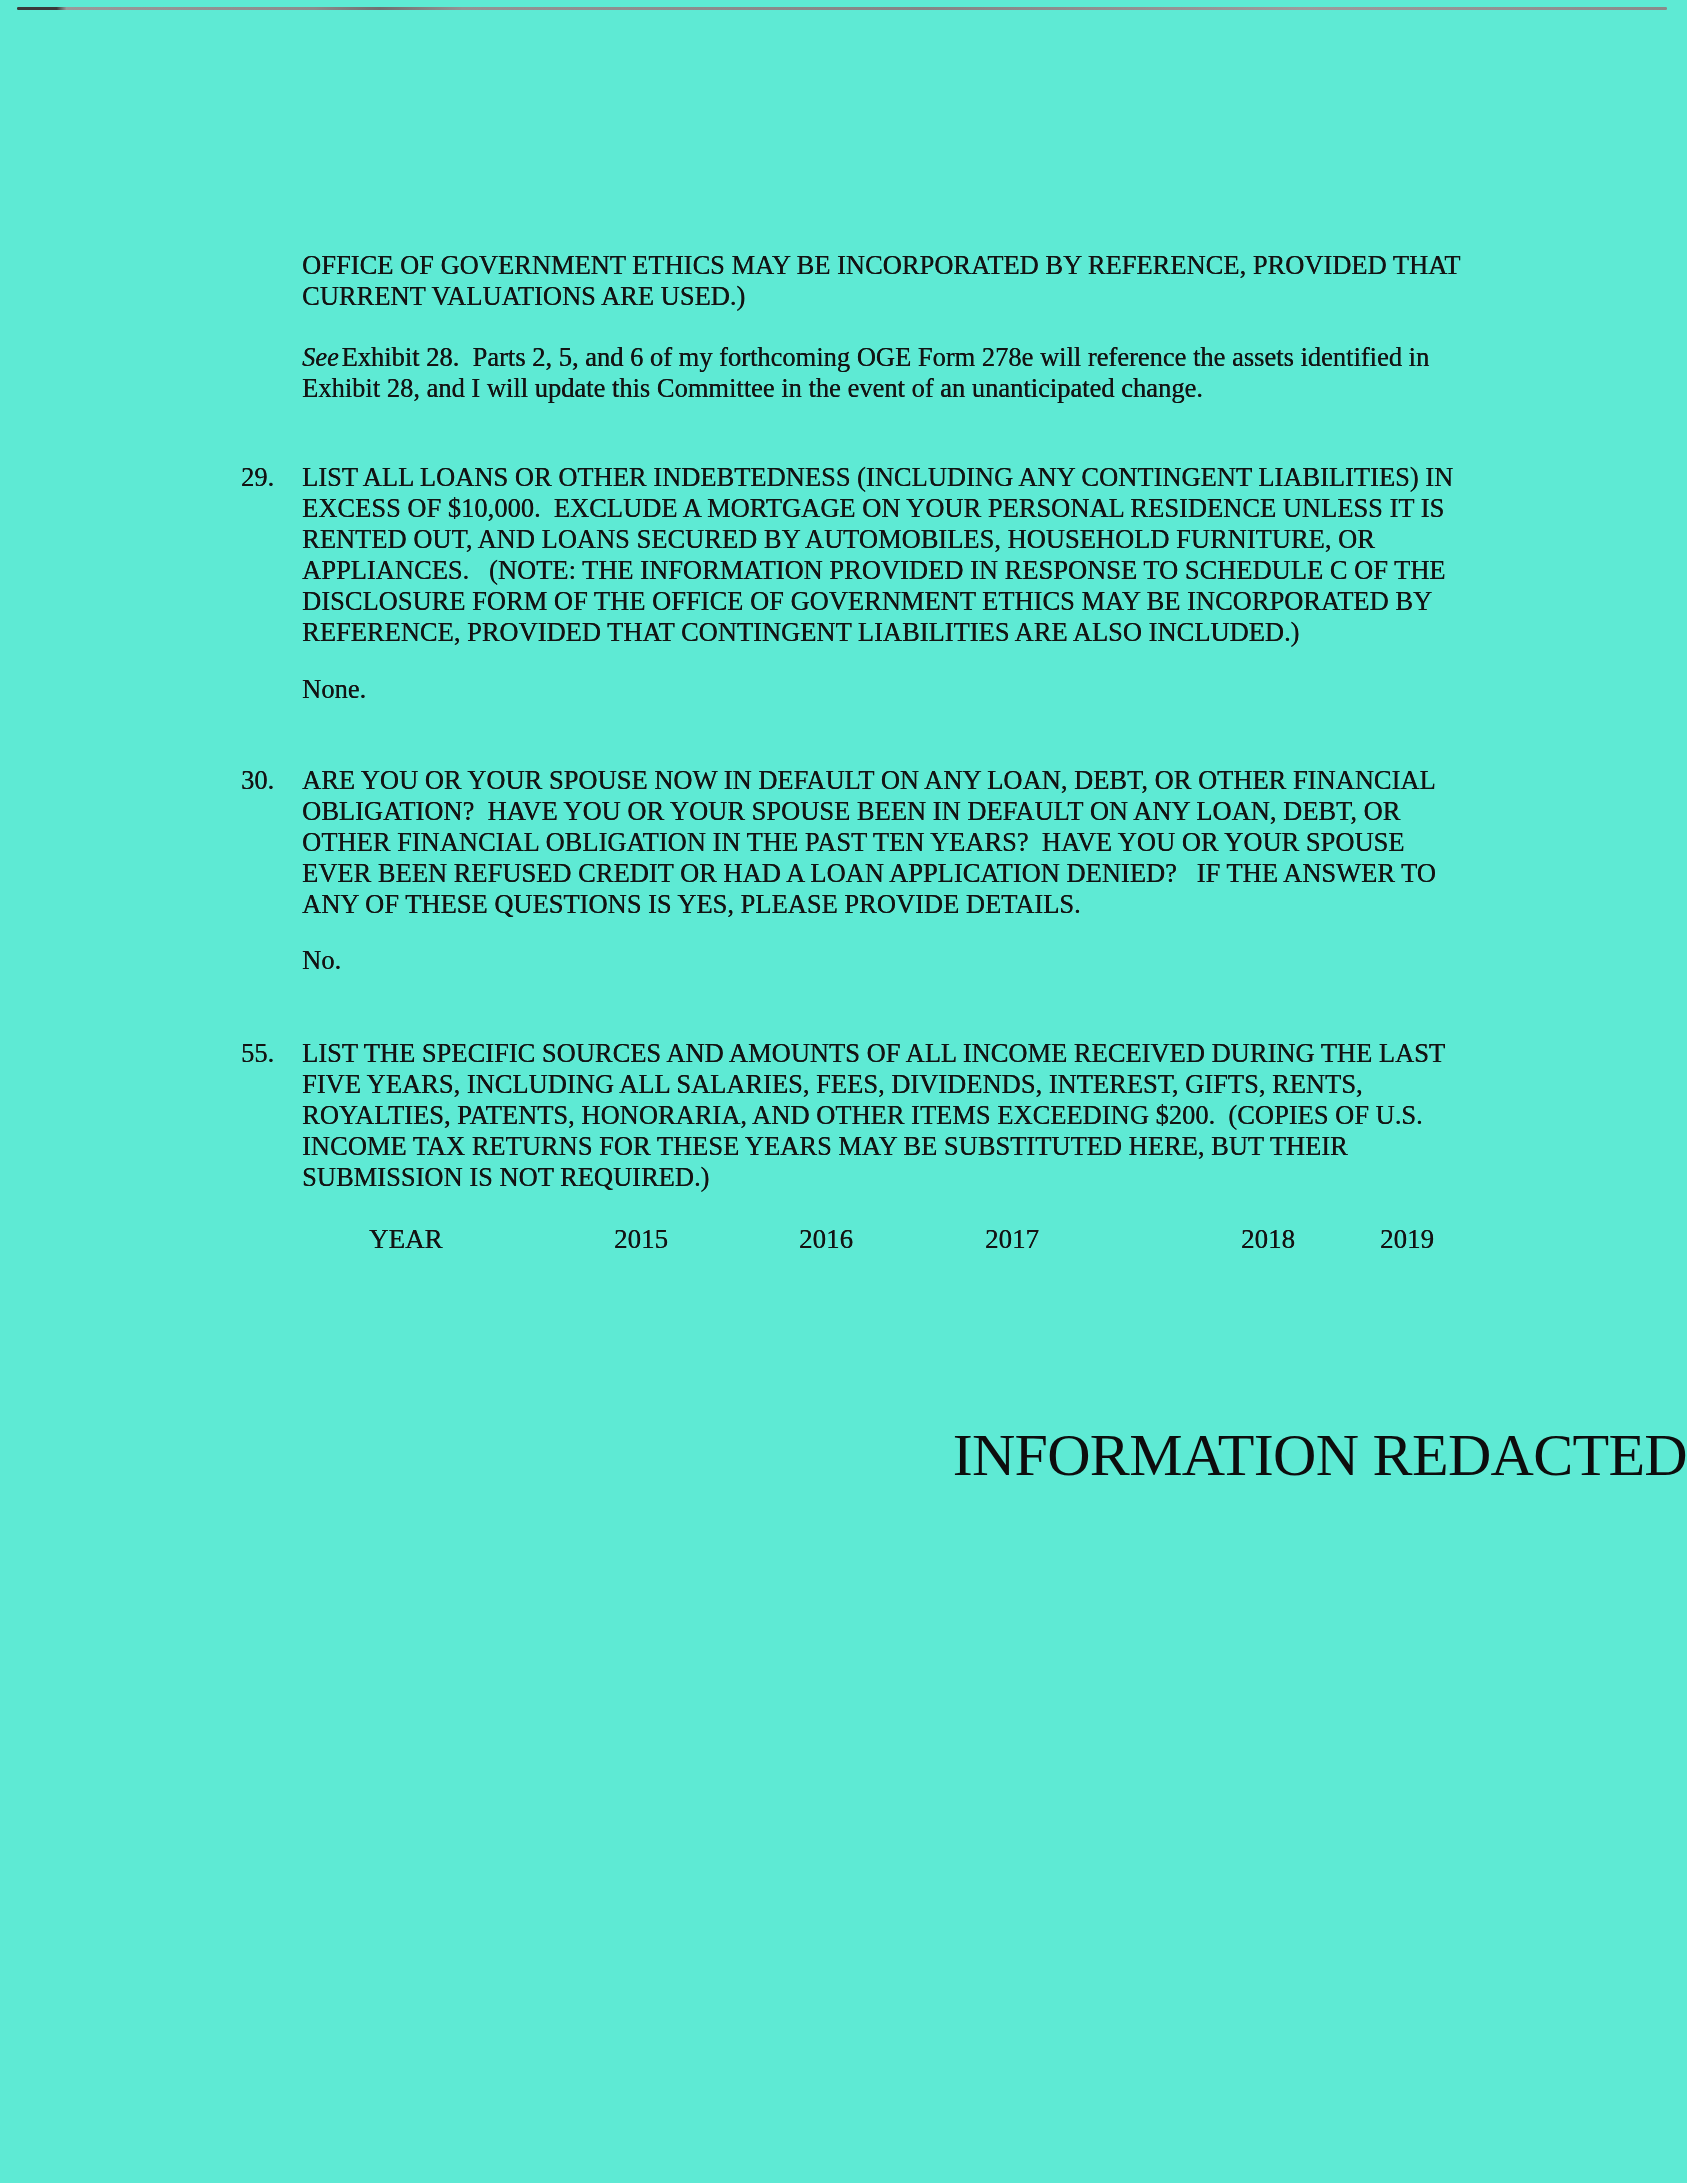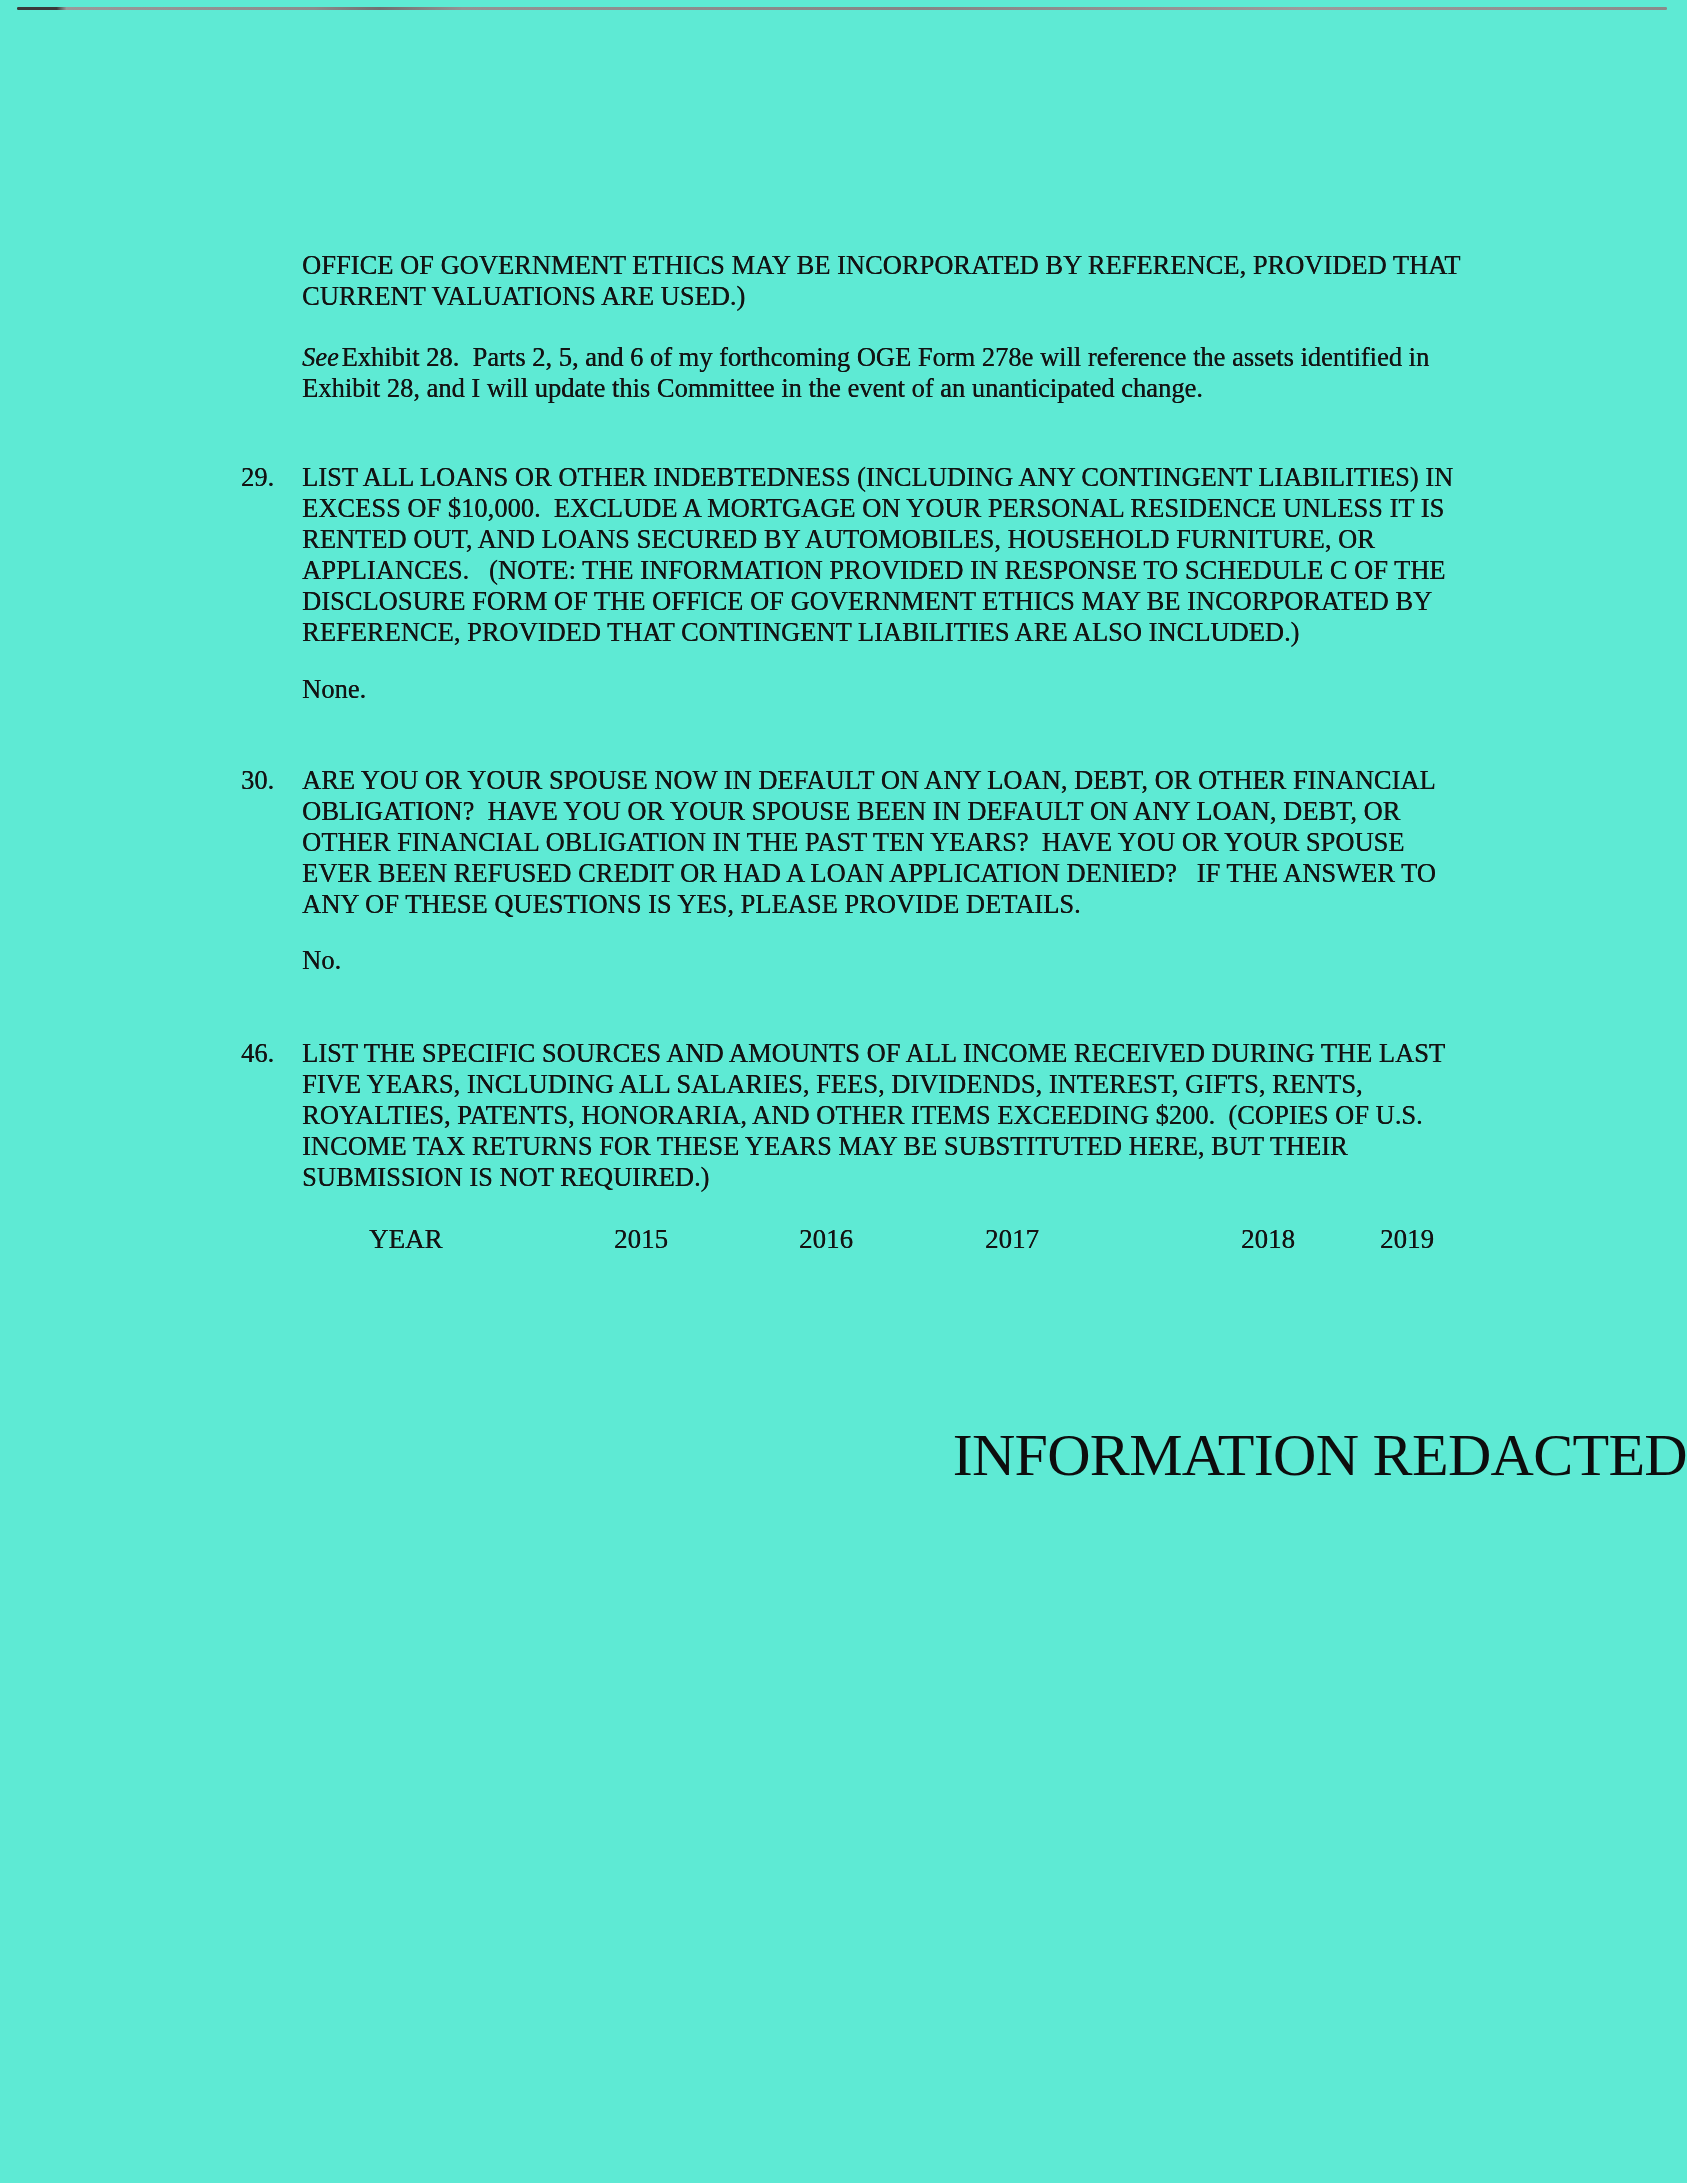--- a/index.html
+++ b/index.html
@@ -78,21 +78,21 @@
     <div class="txt">ARE YOU OR YOUR SPOUSE NOW IN DEFAULT ON ANY LOAN, DEBT, OR OTHER FINANCIAL
 OBLIGATION?  HAVE YOU OR YOUR SPOUSE BEEN IN DEFAULT ON ANY LOAN, DEBT, OR
 OTHER FINANCIAL OBLIGATION IN THE PAST TEN YEARS?  HAVE YOU OR YOUR SPOUSE
 EVER BEEN REFUSED CREDIT OR HAD A LOAN APPLICATION DENIED?   IF THE ANSWER TO
 ANY OF THESE QUESTIONS IS YES, PLEASE PROVIDE DETAILS.</div>
   </div>
 
   <div class="para txt block-a30">No.</div>
 
   <div class="question block-q31">
-    <div class="qnum">46.</div>
+    <div class="qnum">55.</div>
     <div class="txt">LIST THE SPECIFIC SOURCES AND AMOUNTS OF ALL INCOME RECEIVED DURING THE LAST
 FIVE YEARS, INCLUDING ALL SALARIES, FEES, DIVIDENDS, INTEREST, GIFTS, RENTS,
 ROYALTIES, PATENTS, HONORARIA, AND OTHER ITEMS EXCEEDING $200.  (COPIES OF U.S.
 INCOME TAX RETURNS FOR THESE YEARS MAY BE SUBSTITUTED HERE, BUT THEIR
 SUBMISSION IS NOT REQUIRED.)</div>
   </div>
 
   <div class="year-row">
     <span class="yr-label">YEAR</span>
     <span class="yr-1">2015</span>

